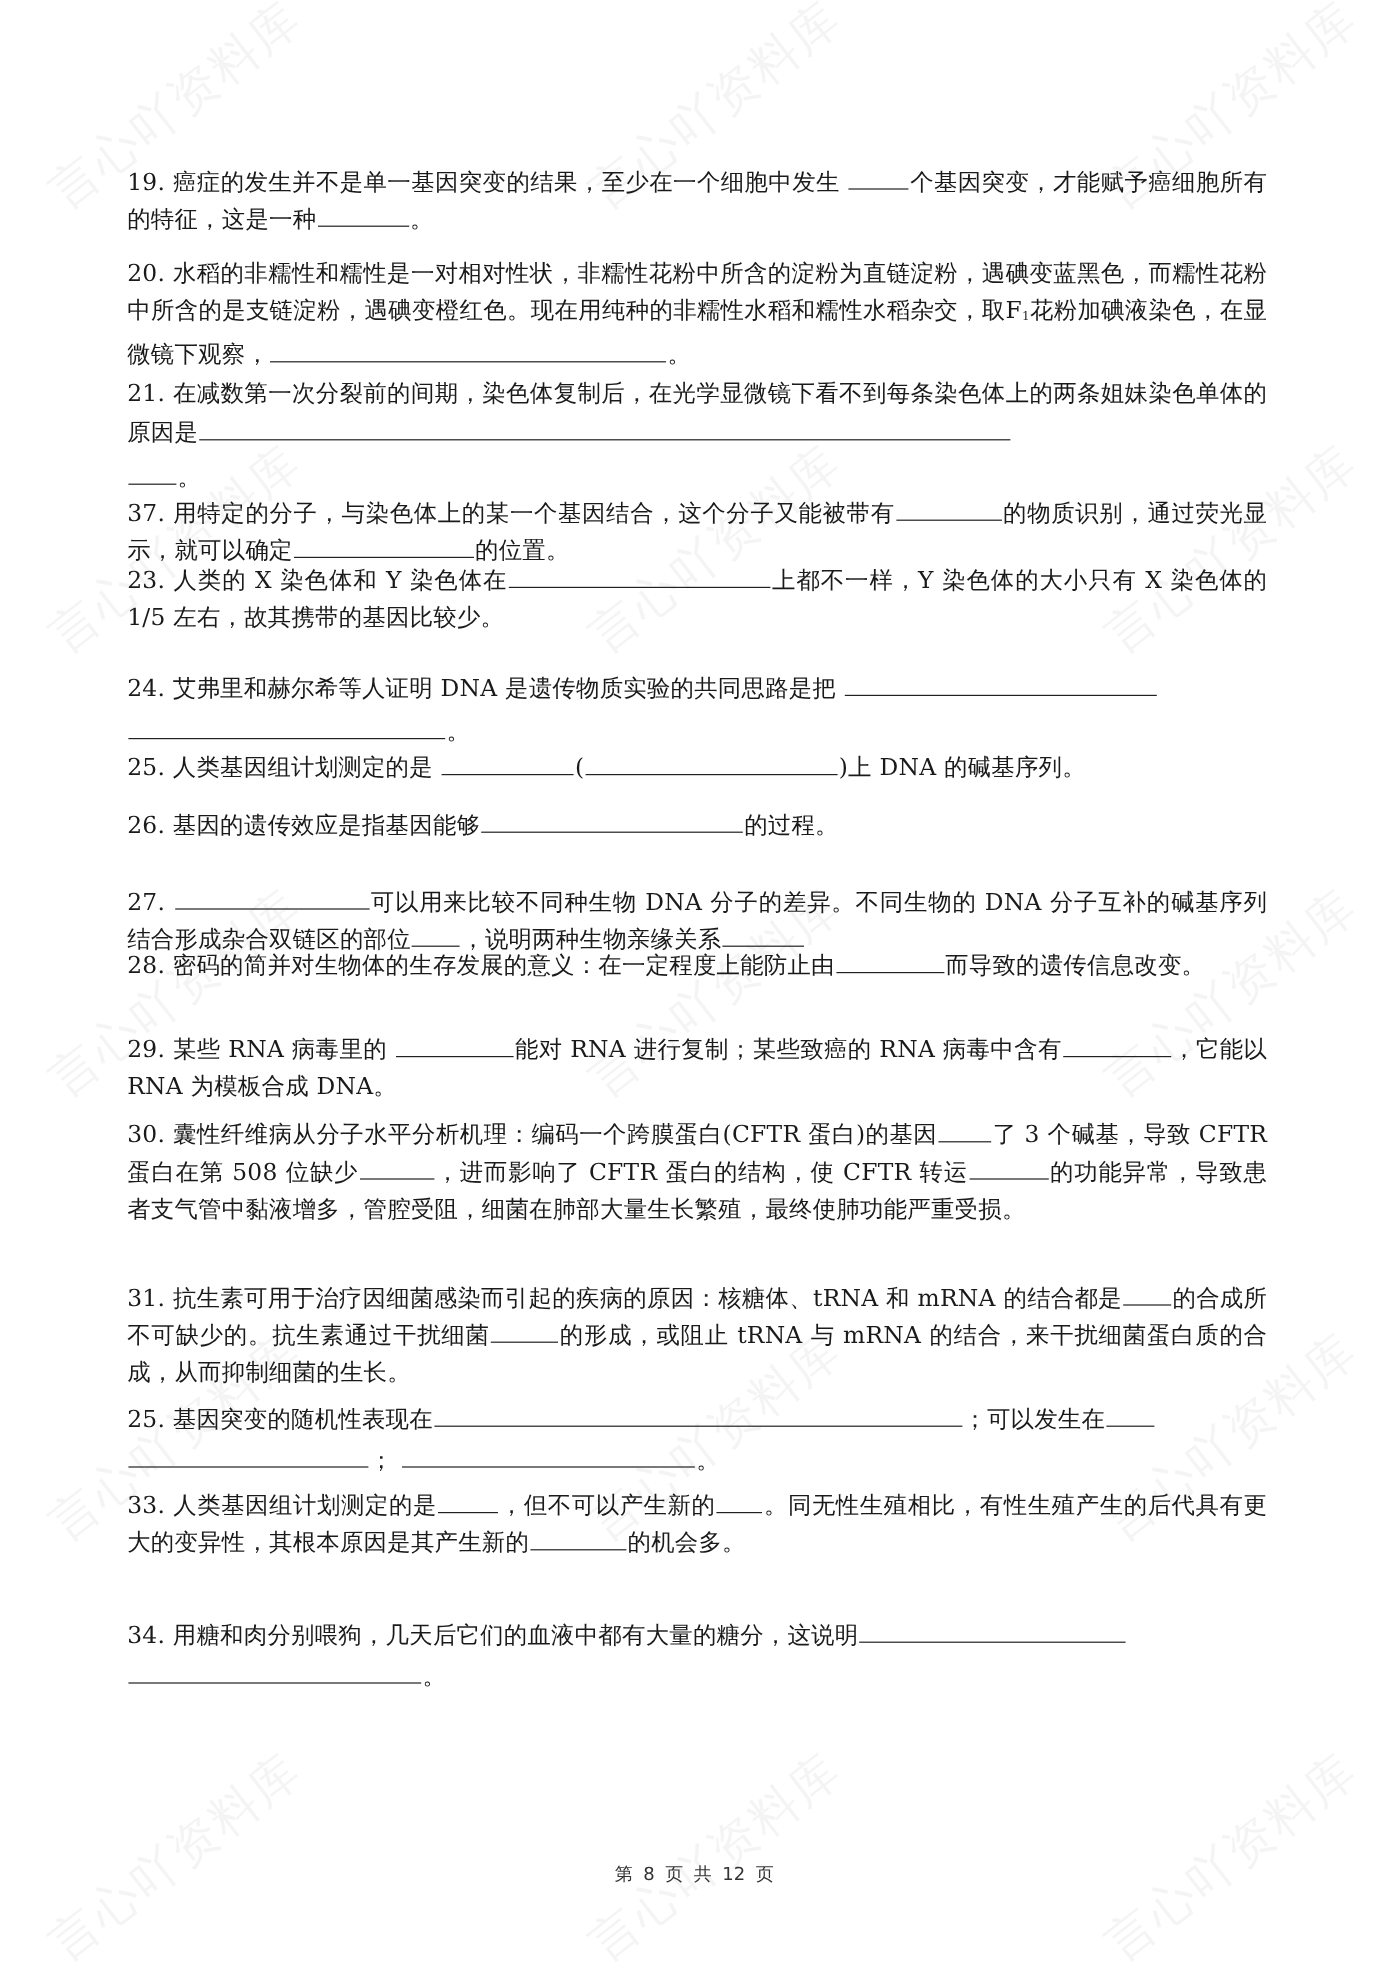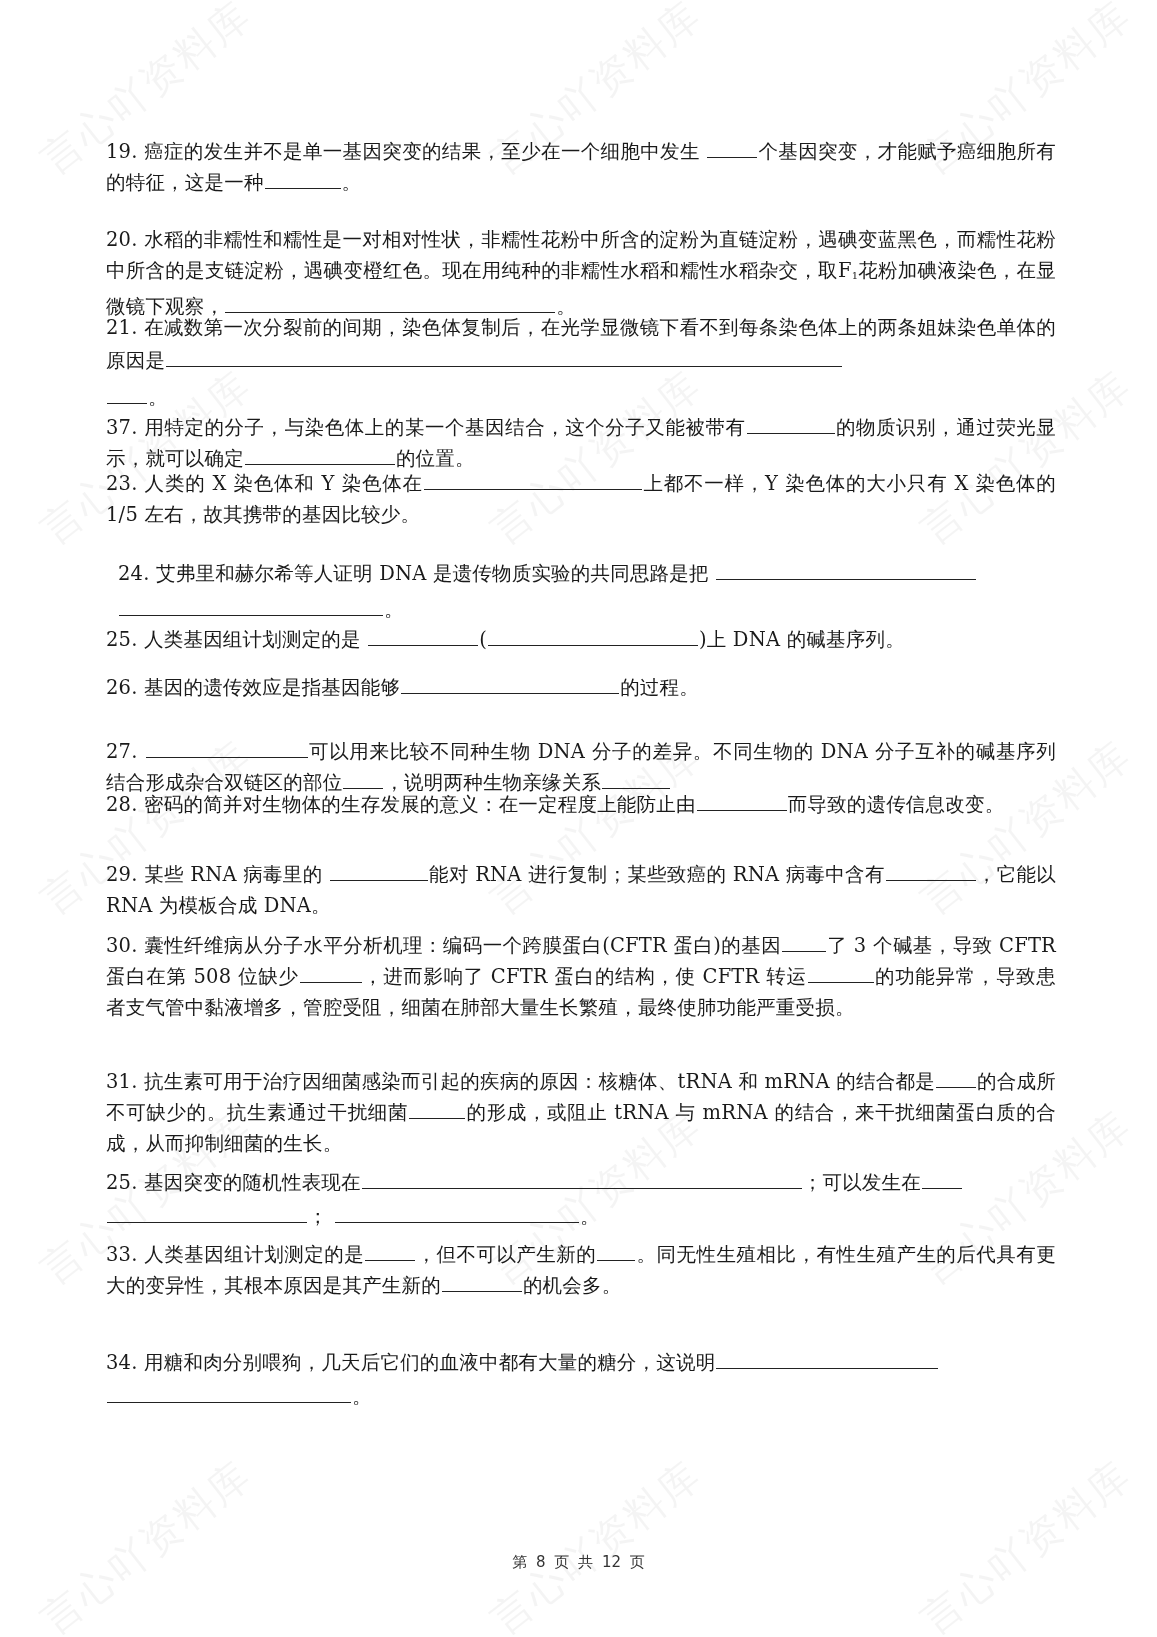--- a/index.html
+++ b/index.html
@@ -89,41 +89,41 @@
   <div class="wm" style="left:900px;top:1520px;">言心吖资料库</div>
 </div>
 
 <div class="page">
 
   <div class="q" style="top:136px;">
     <span>19.</span>
     <span>癌症的发生并不是单一基因突变的结果，至少在一个细胞中发生 </span><span class="blank" style="width:50px"></span><span>个基因突变，才能赋予癌细胞所有的特征，这是一种</span><span class="blank" style="width:76px"></span><span>。</span>
   </div>
 
-  <div class="q" style="top:224px;">
+  <div class="q" style="top:212px;">
     <span>20.</span>
     <span>水稻的非糯性和糯性是一对相对性状，非糯性花粉中所含的淀粉为直链淀粉，遇碘变蓝黑色，而糯性花粉中所含的是支链淀粉，遇碘变橙红色。现在用纯种的非糯性水稻和糯性水稻杂交，取F</span><sub>1</sub><span>花粉加碘液染色，在显微镜下观察，</span><span class="blank" style="width:330px"></span><span>。</span>
   </div>
 
   <div class="q" style="top:311px;line-height:33px;">
     <span>21.</span>
     <span>在减数第一次分裂前的间期，染色体复制后，在光学显微镜下看不到每条染色体上的两条姐妹染色单体的原因是</span><span class="blank" style="width:676px"></span><br><span class="blank" style="width:40px;margin-top:6px"></span><span>。</span>
   </div>
 
   <div class="q" style="top:412px;">
     <span>37.</span>
     <span>用特定的分子，与染色体上的某一个基因结合，这个分子又能被带有</span><span class="blank" style="width:88px"></span><span>的物质识别，通过荧光显示，就可以确定</span><span class="blank" style="width:150px"></span><span>的位置。</span>
   </div>
 
   <div class="q" style="top:468px;">
     <span>23.</span>
     <span>人类的 X 染色体和 Y 染色体在</span><span class="blank" style="width:218px"></span><span>上都不一样，Y 染色体的大小只有 X 染色体的 1/5 左右，故其携带的基因比较少。</span>
   </div>
 
-  <div class="q" style="top:556px;line-height:36px;margin-left:12px;">
+  <div class="q" style="top:556px;line-height:36px;">
     <span>24.</span>
     <span>艾弗里和赫尔希等人证明 DNA 是遗传物质实验的共同思路是把 </span><span class="blank" style="width:260px"></span><br><span class="blank" style="width:264px"></span><span>。</span>
   </div>
 
   <div class="q" style="top:624px;">
     <span>25.</span>
     <span>人类基因组计划测定的是 </span><span class="blank" style="width:110px"></span><span>(</span><span class="blank" style="width:210px"></span><span>)上 DNA 的碱基序列。</span>
   </div>
 
   <div class="q" style="top:672px;">

